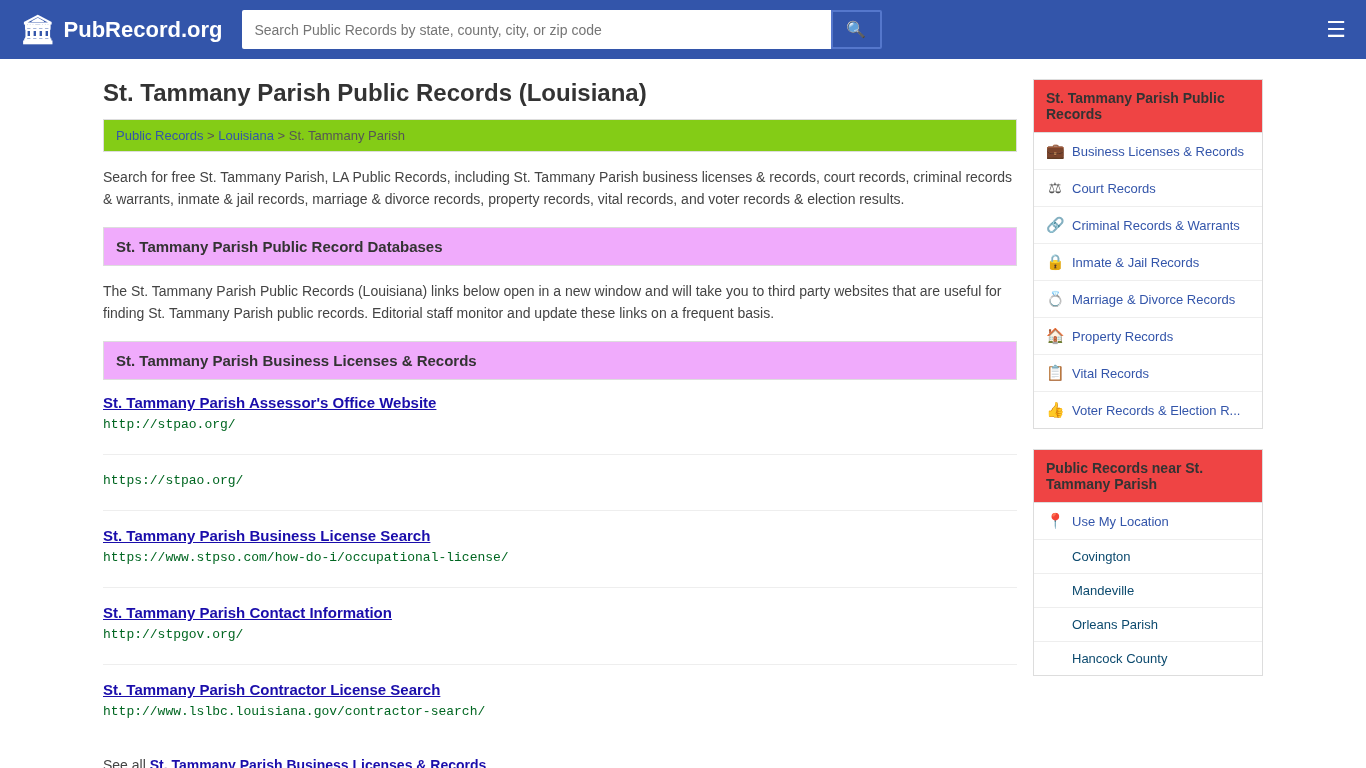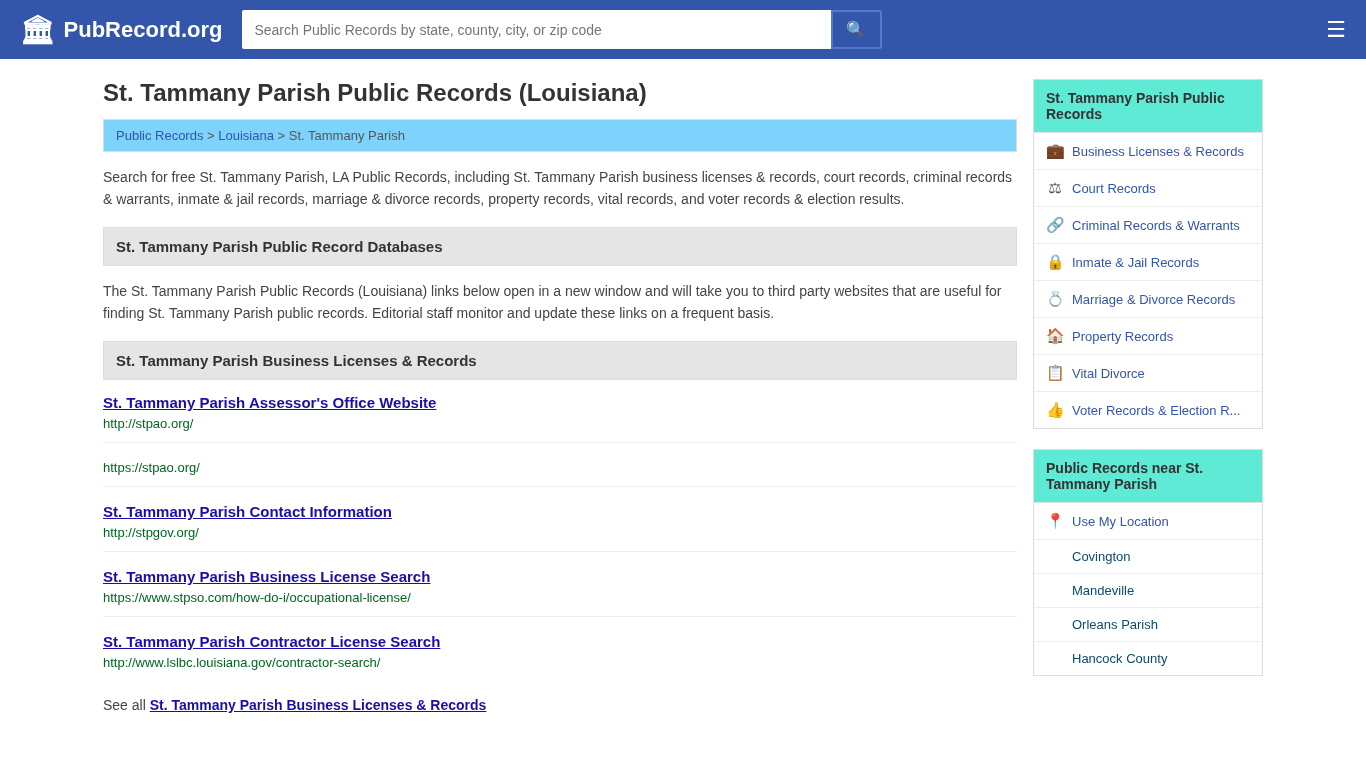--- a/index.html
+++ b/index.html
@@ -72,88 +72,89 @@
     }
 
     .page-title {
       font-size: 24px;
       font-weight: bold;
       color: #333;
       margin-bottom: 12px;
     }
 
     .breadcrumb {
-      background: #7dd3fc;
+      background: #84cc16;
       padding: 8px 12px;
       font-size: 13px;
       color: #555;
       margin-bottom: 14px;
       border: 1px solid #ddd;
     }
     .breadcrumb a { color: #3355aa; text-decoration: none; }
     .breadcrumb span { color: #555; }
 
     .intro-text {
       font-size: 14px;
       line-height: 1.6;
       color: #444;
       margin-bottom: 16px;
     }
 
     .section-header {
-      background: #e5e5e5;
+      background: #f0abfc;
       border: 1px solid #ddd;
       padding: 10px 12px;
       font-size: 15px;
       font-weight: bold;
       color: #333;
       margin-bottom: 14px;
     }
 
     .record-link-block {
       margin-bottom: 16px;
       border-bottom: 1px solid #eee;
-      padding-bottom: 11px;
+      padding-bottom: 22px;
     }
     .record-link-block:last-of-type { border-bottom: none; margin-top: 16px; }
 
     .record-link-title {
       color: #1a0dab;
       text-decoration: underline;
       font-size: 15px;
       font-weight: bold;
       cursor: pointer;
       display: block;
       margin-bottom: 4px;
     }
     .record-link-url {
       color: #006621;
       font-size: 13px;
       text-decoration: none;
+      font-family: Liberation Mono, monospace;
     }
 
     .see-all {
       font-size: 14px;
       color: #444;
       margin-top: 8px;
     }
     .see-all a {
       color: #1a0dab;
       text-decoration: underline;
       font-weight: bold;
     }
 
     
     .sidebar {
       width: 230px;
       flex-shrink: 0;
     }
 
     .sidebar-section-title {
-      background: #5eead4;
+      background: #ef4444;
       padding: 10px 12px;
       font-size: 14px;
       font-weight: bold;
       color: #333;
       border: 1px solid #ddd;
       margin-bottom: 0;
     }
 
     .sidebar-list {
       list-style: none;
@@ -247,26 +248,26 @@
 
     <div id="records-container">
         <div class="record-link-block">
       <a class="record-link-title" href="#">St. Tammany Parish Assessor's Office Website</a>
       <a class="record-link-url" href="#">http://stpao.org/</a>
     </div>
         <div class="record-link-block">
       <a class="record-link-url" href="#">https://stpao.org/</a>
     </div>
         <div class="record-link-block">
+      <a class="record-link-title" href="#">St. Tammany Parish Business License Search</a>
+      <a class="record-link-url" href="#">https://www.stpso.com/how-do-i/occupational-license/</a>
+    </div>
+        <div class="record-link-block">
       <a class="record-link-title" href="#">St. Tammany Parish Contact Information</a>
       <a class="record-link-url" href="#">http://stpgov.org/</a>
-    </div>
-        <div class="record-link-block">
-      <a class="record-link-title" href="#">St. Tammany Parish Business License Search</a>
-      <a class="record-link-url" href="#">https://www.stpso.com/how-do-i/occupational-license/</a>
     </div>
         <div class="record-link-block">
       <a class="record-link-title" href="#">St. Tammany Parish Contractor License Search</a>
       <a class="record-link-url" href="#">http://www.lslbc.louisiana.gov/contractor-search/</a>
     </div>
       </div>
 
     <div class="see-all">
       <span>See all</span>
       <a href="#">St. Tammany Parish Business Licenses &amp; Records</a>
@@ -310,21 +311,21 @@
     </li>
         <li>
       <a href="#">
         <span class="sidebar-icon">🏠</span>
         <span>Property Records</span>
       </a>
     </li>
         <li>
       <a href="#">
         <span class="sidebar-icon">📋</span>
-        <span>Vital Divorce</span>
+        <span>Vital Records</span>
       </a>
     </li>
         <li>
       <a href="#">
         <span class="sidebar-icon">👍</span>
         <span>Voter Records &amp; Election R...</span>
       </a>
     </li>
       </ul>
 

